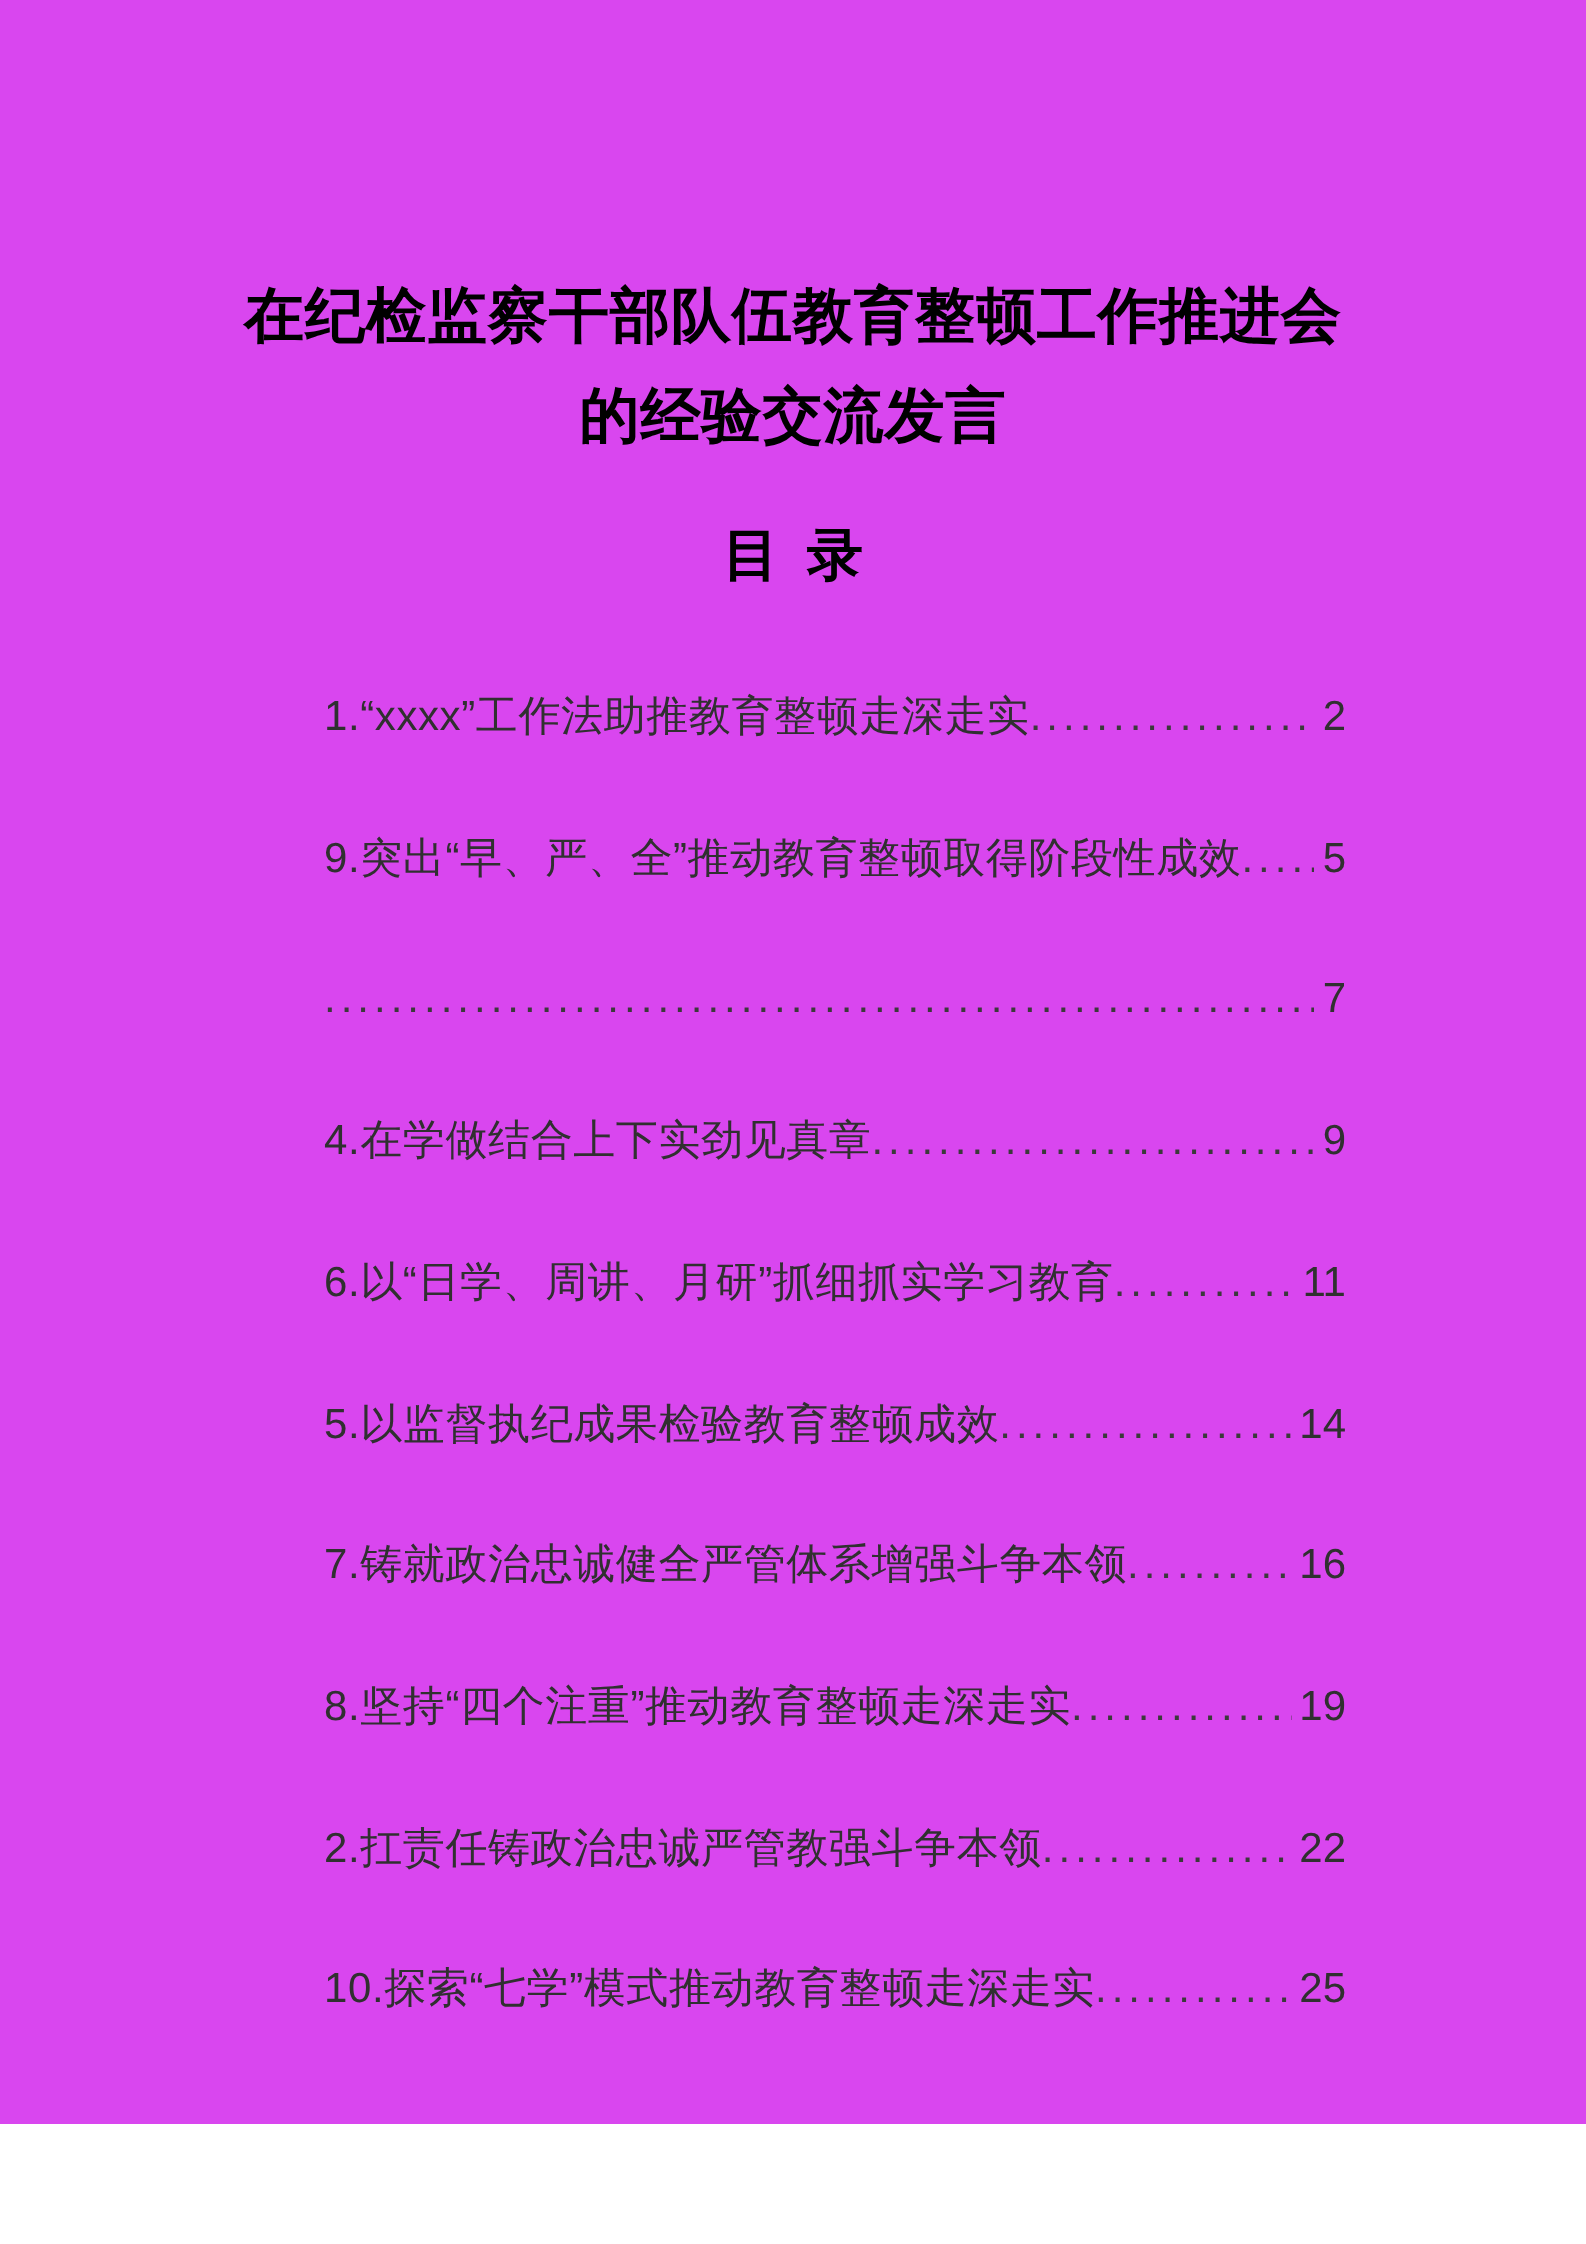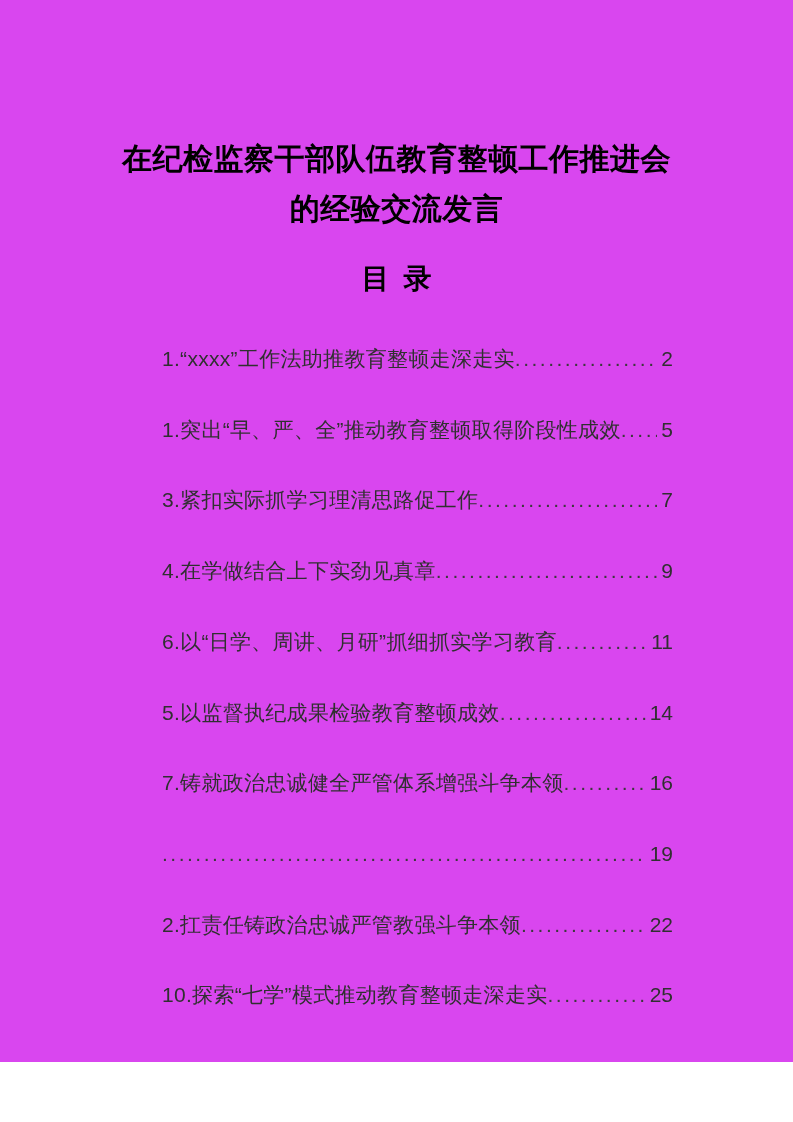--- a/index.html
+++ b/index.html
@@ -91,27 +91,26 @@
     <h2 class="toc-heading">目 录</h2>
 
     <div class="toc-list">
       <div class="toc-item">
         <span class="toc-label">1.“xxxx”工作法助推教育整顿走深走实</span>
         <span class="toc-dots"></span>
         <span class="toc-page">2</span>
       </div>
 
       <div class="toc-item">
-        <span class="toc-label">1.突出“早、严、全”推动教育整顿取得阶段性成效</span>
+        <span class="toc-label">9.突出“早、严、全”推动教育整顿取得阶段性成效</span>
         <span class="toc-dots"></span>
         <span class="toc-page">5</span>
       </div>
 
       <div class="toc-item">
-        <span class="toc-label">3.紧扣实际抓学习理清思路促工作</span>
         <span class="toc-dots"></span>
         <span class="toc-page">7</span>
       </div>
 
       <div class="toc-item">
         <span class="toc-label">4.在学做结合上下实劲见真章</span>
         <span class="toc-dots"></span>
         <span class="toc-page">9</span>
       </div>
 
@@ -127,20 +126,21 @@
         <span class="toc-page">14</span>
       </div>
 
       <div class="toc-item">
         <span class="toc-label">7.铸就政治忠诚健全严管体系增强斗争本领</span>
         <span class="toc-dots"></span>
         <span class="toc-page">16</span>
       </div>
 
       <div class="toc-item">
+        <span class="toc-label">8.坚持“四个注重”推动教育整顿走深走实</span>
         <span class="toc-dots"></span>
         <span class="toc-page">19</span>
       </div>
 
       <div class="toc-item">
         <span class="toc-label">2.扛责任铸政治忠诚严管教强斗争本领</span>
         <span class="toc-dots"></span>
         <span class="toc-page">22</span>
       </div>
 

